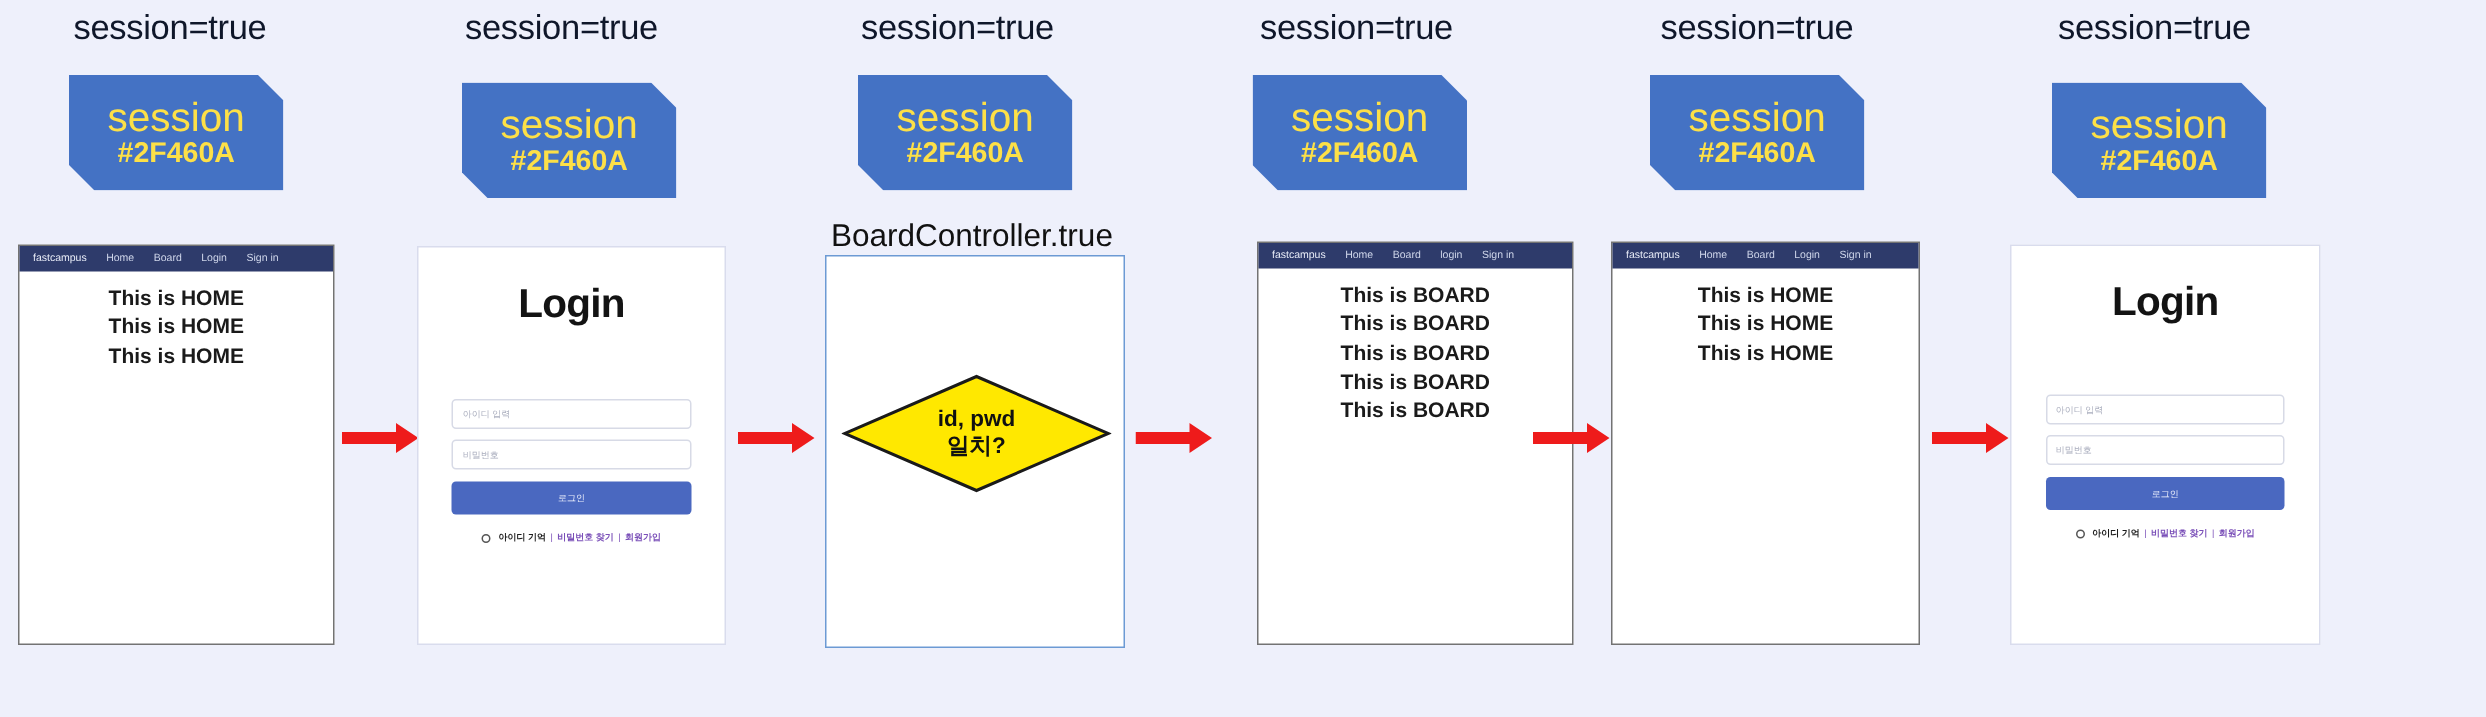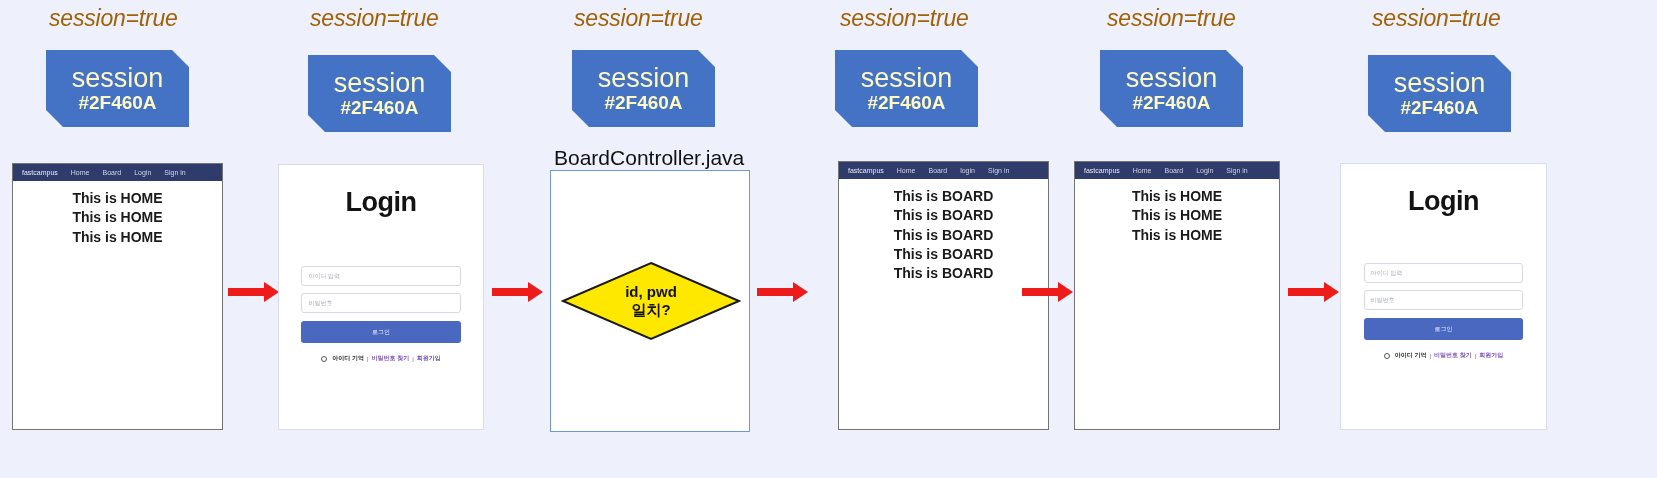--- a/index.html
+++ b/index.html
@@ -8,35 +8,34 @@
     background:#eef0fb;
     font-family:"Liberation Sans", sans-serif;
     overflow:hidden;
   }
   .canvas{position:relative;width:1657px;height:478px;}
 
   
   .sess-caption{
     position:absolute;
     font-size:23px;
-    color:#a16207;
+    color:#0f172a;
     white-space:nowrap;
     letter-spacing:-0.2px;
-    font-style:italic;
   }
 
   
   .sess-badge{
     position:absolute;
     width:143px;height:77px;
     background:#4472c4;
     clip-path:polygon(0 0, calc(100% - 17px) 0, 100% 17px, 100% 100%, 17px 100%, 0 calc(100% - 17px));
     display:flex;flex-direction:column;
     align-items:center;justify-content:center;
-    color:#fef9c3;
+    color:#fde047;
     line-height:1.02;
   }
   .sess-badge .b1{font-size:27px;}
   .sess-badge .b2{font-size:19px;font-weight:bold;margin-top:1px;}
 
   
   .page{
     position:absolute;
     background:#ffffff;
     box-sizing:border-box;
@@ -218,23 +217,23 @@
     <svg width="52" height="22" viewBox="0 0 52 22">
         <path d="M0 7 L36 7 L36 1 L51 11 L36 21 L36 15 L0 15 Z" fill="#ee1b1b"></path>
       </svg>
   </div>
 
   <div class="sess-caption" style="left:574px;top:5px;">session=true</div>
   <div class="sess-badge" style="left:572px;top:50px;">
     <span class="b1">session</span>
     <span class="b2">#2F460A</span>
   </div>
-  <div class="ctrl-label" style="left:554px;top:146px;">BoardController.java</div>
+  <div class="ctrl-label" style="left:554px;top:146px;">BoardController.true</div>
   <div class="ctrl-box" style="left:550px;top:170px;width:200px;height:262px;">
-    <div class="diamond-wrap" style="left:10px;top:90px;width:180px;height:80px;">
+    <div class="diamond-wrap" style="left:10px;top:78px;width:180px;height:80px;">
       <svg width="180" height="80" viewBox="0 0 180 80">
         <polygon points="90,2 178,40 90,78 2,40" fill="#ffe800" stroke="#1a1a1a" stroke-width="2"></polygon>
       </svg>
       <div class="diamond-text">
         <div>id, pwd</div>
         <div>일치?</div>
       </div>
     </div>
   </div>
 

